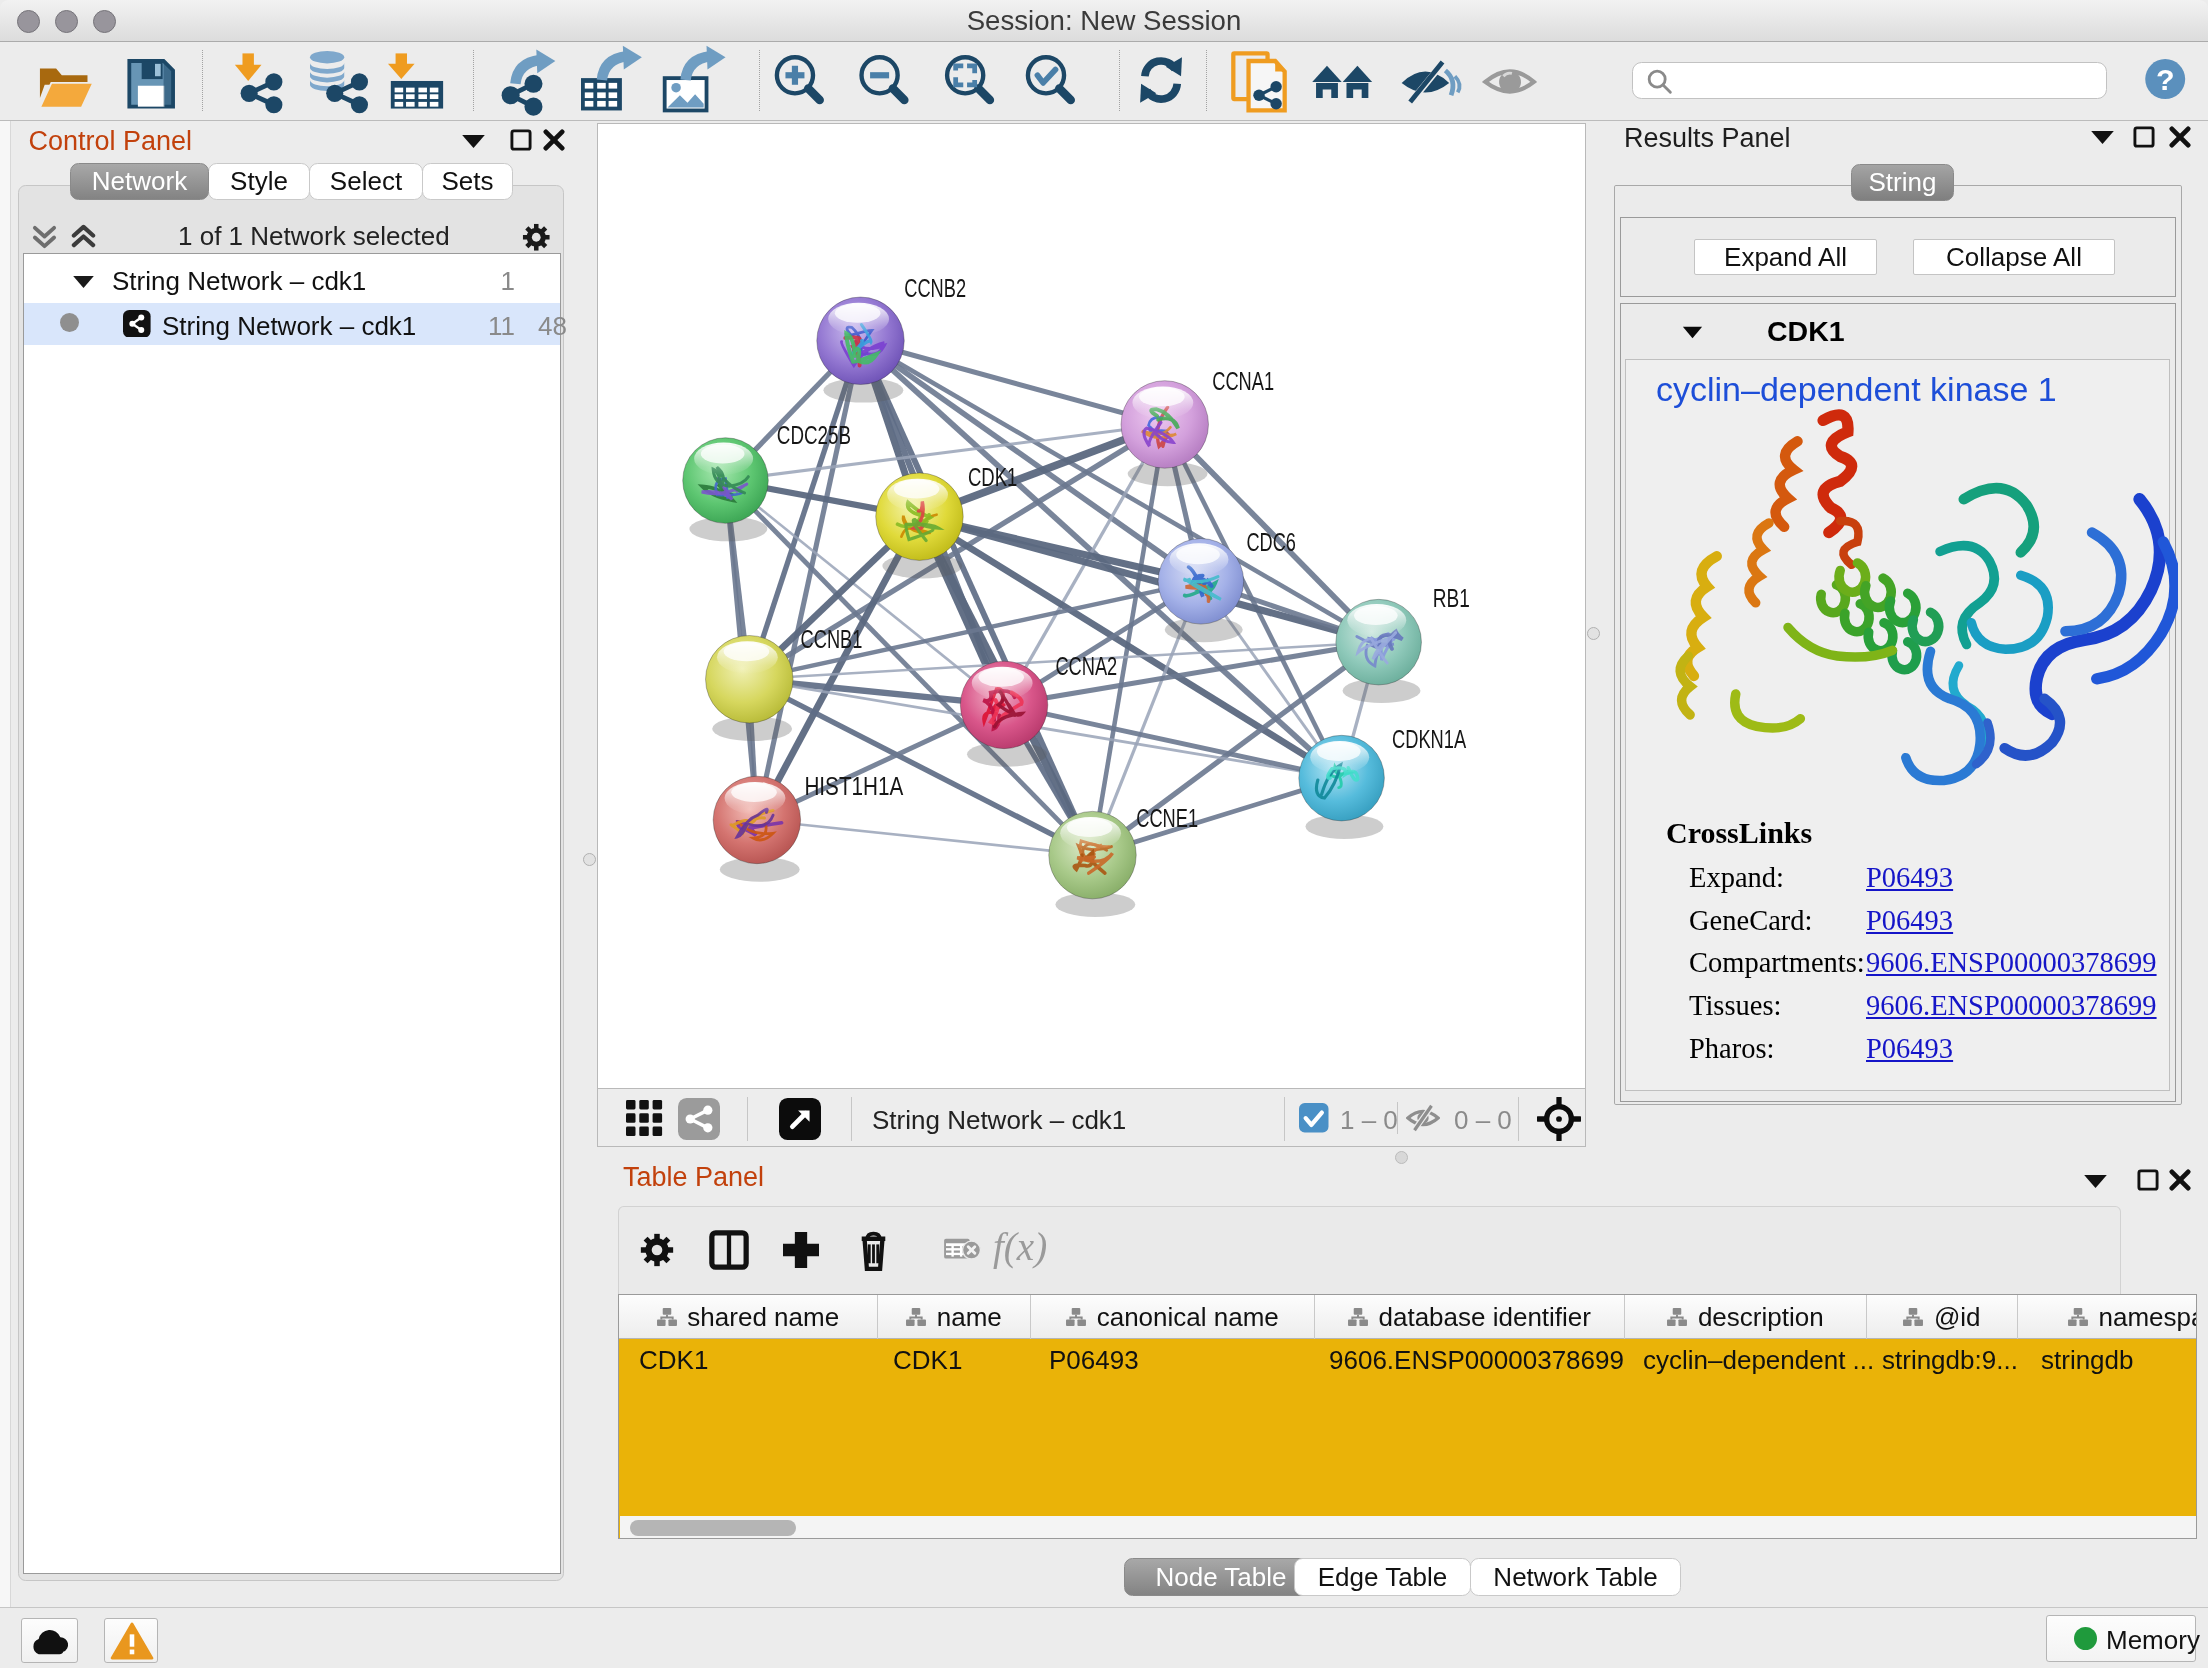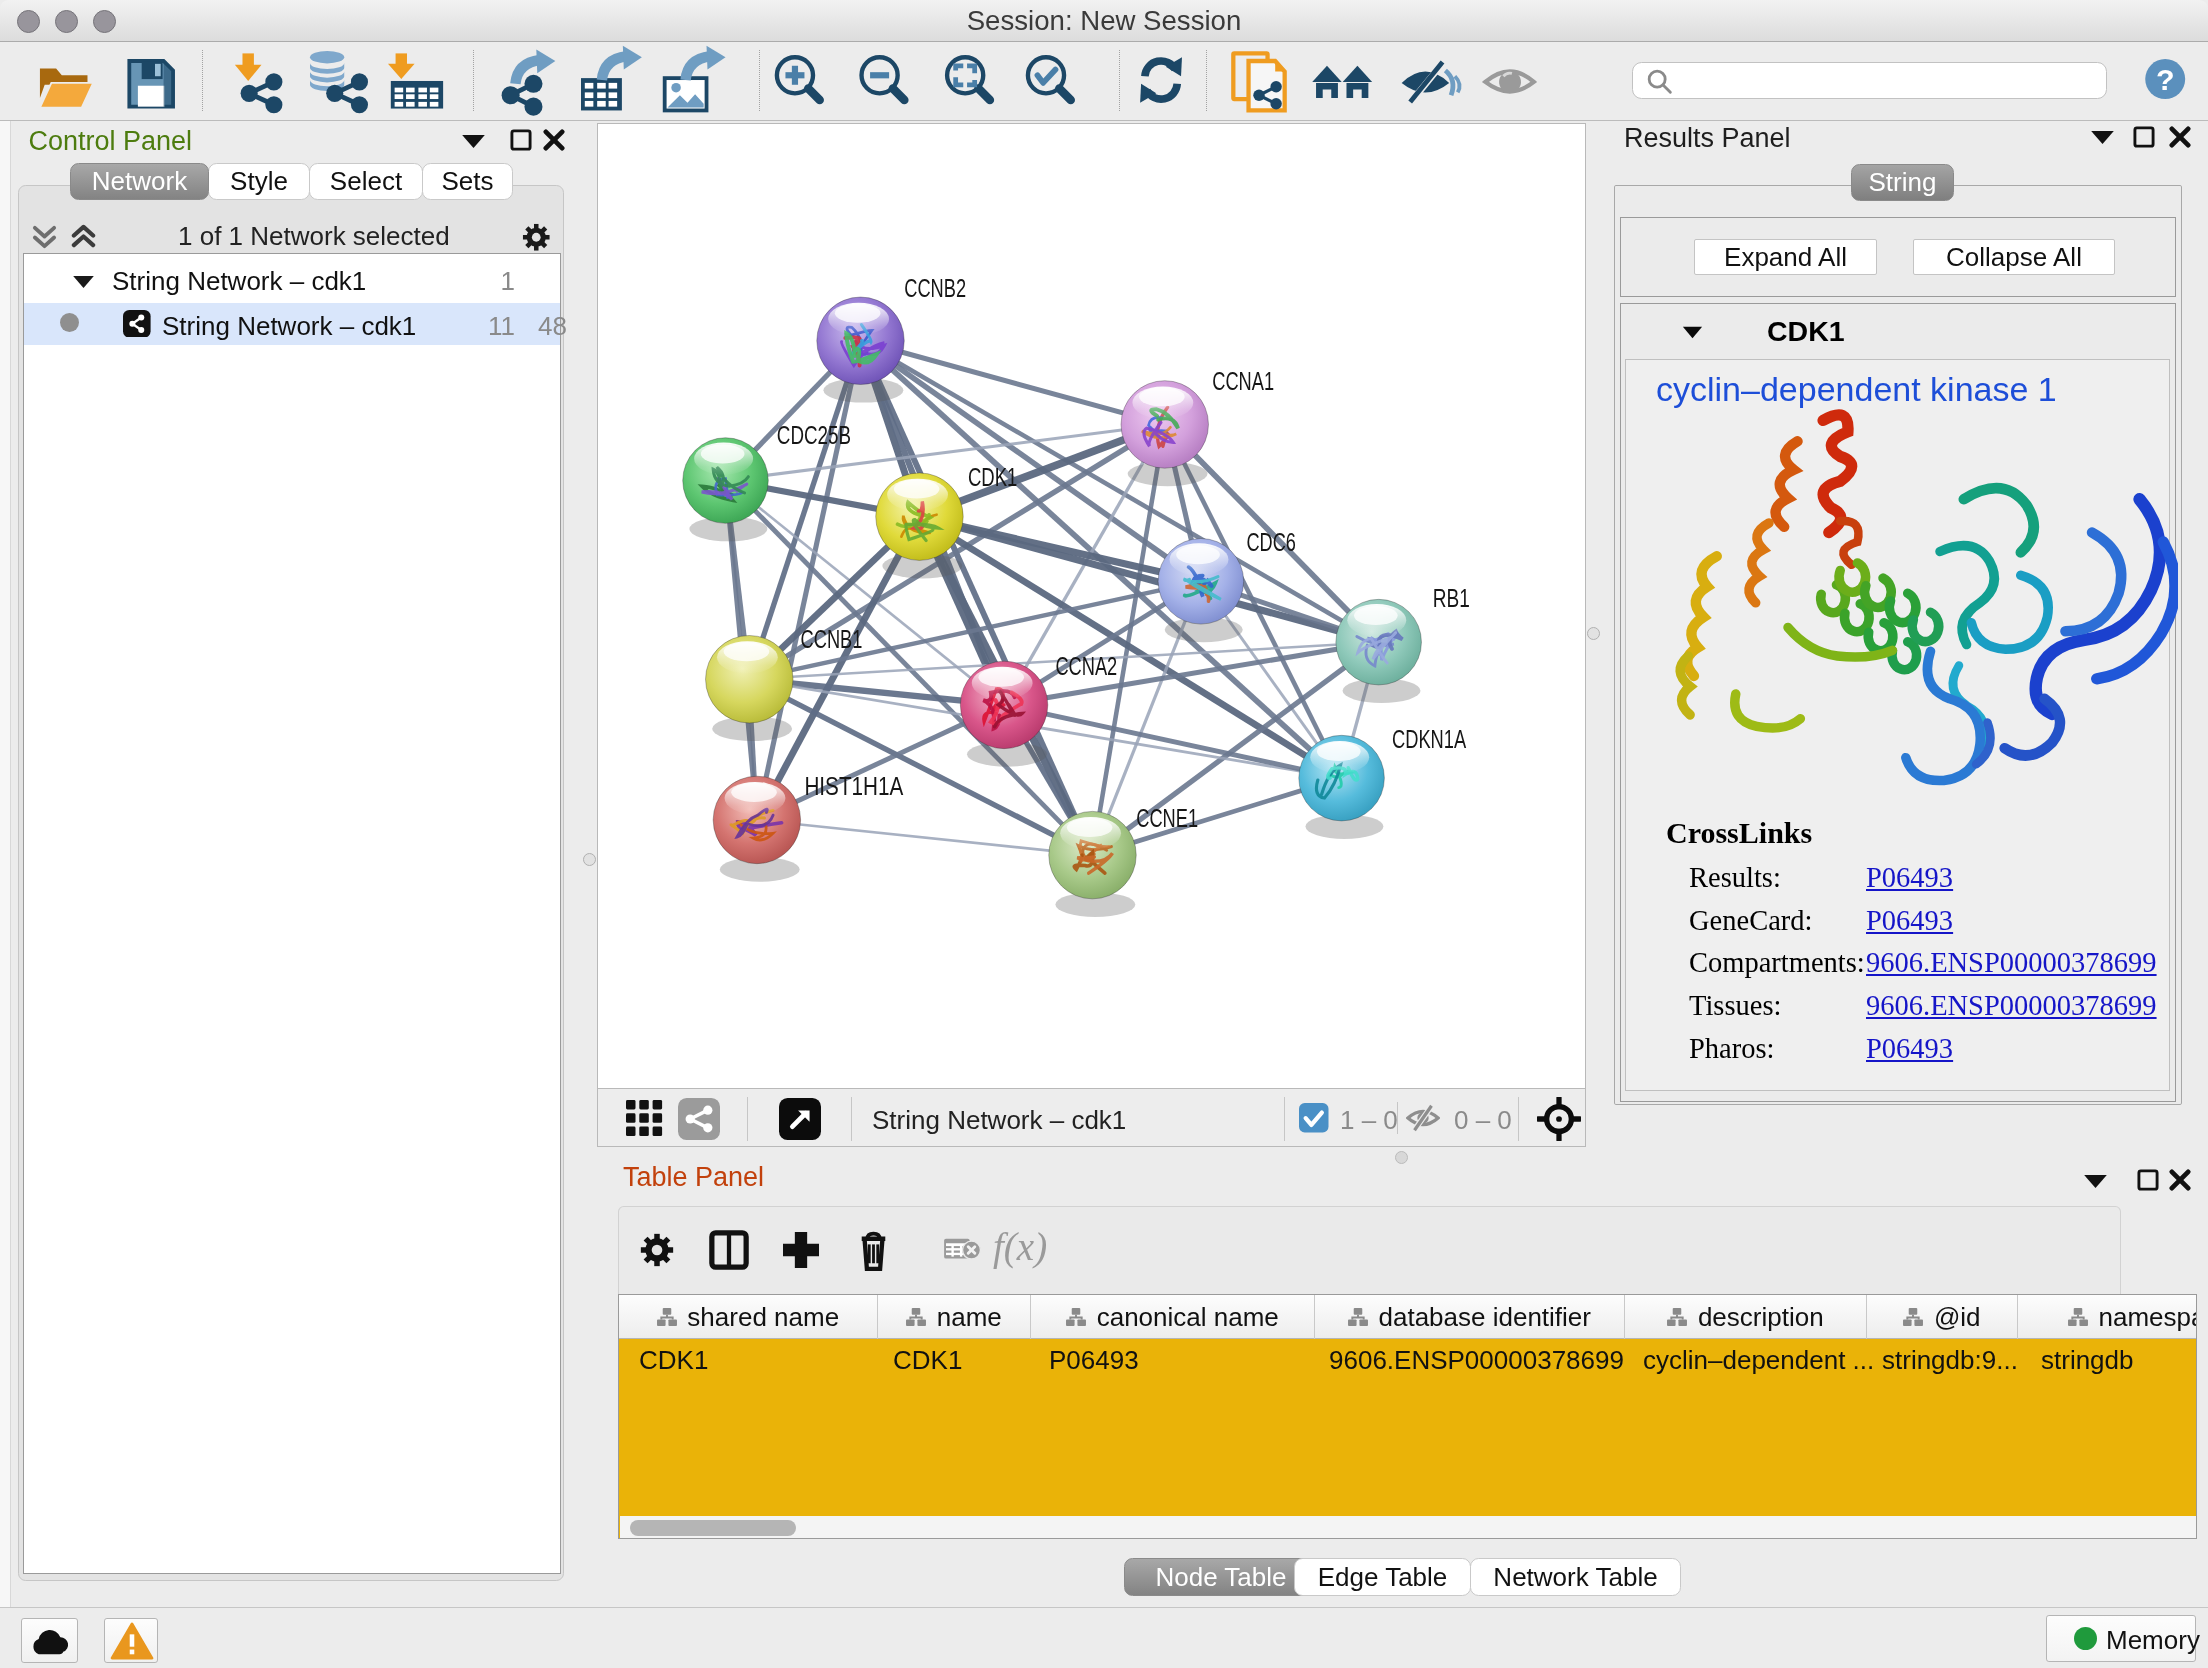--- a/index.html
+++ b/index.html
@@ -7,21 +7,21 @@
 
 #titlebar{position:absolute;left:0;top:0;width:2208px;height:42px;background:linear-gradient(#f2f2f2,#dcdcdc);border-bottom:1px solid #ababab;border-radius:8.6px 8.6px 0 0}
 .tl{position:absolute;top:9.5px;width:23px;height:23px;border-radius:50%;background:#98959c;border:1.4px solid #76747a}
 #title{position:absolute;left:0;top:0;width:2208px;height:42px;line-height:42px;text-align:center;font-size:27.6px;color:#3a3a3a}
 
 #toolbar{position:absolute;left:0;top:42px;width:2208px;height:79px;background:#ececec;border-bottom:1px solid #bbb}
 .tsep{position:absolute;top:7.6px;height:61px;width:0;border-left:1.9px dotted #a2a2a2}
 #searchbox{position:absolute;left:1632px;top:20px;width:475px;height:37px;background:#fff;border:1px solid #c2c2c2;border-radius:9.5px}
 
 #leftstrip{position:absolute;left:0;top:121px;width:10.5px;height:1547px;background:#f7f7f7;border-right:1px solid #d8d8d8}
-#cphead{position:absolute;left:28.5px;top:126px;font-size:27px;color:#4d7c0f}
+#cphead{position:absolute;left:28.5px;top:126px;font-size:27px;color:#c2410c}
 .ptabs{position:absolute;height:37px;display:flex;z-index:5}
 .ptab{height:37px;border:1px solid #c9c9c9;background:#fff;color:#111;font-size:26px;text-align:center;line-height:35px;border-radius:8.6px;margin-right:-1px;position:relative}
 .ptab.sel{background:linear-gradient(#a8a8a8,#838383);color:#fff;border-color:#8a8a8a;z-index:2}
 #cpbody{position:absolute;left:18px;top:185px;width:546px;height:1396px;background:#e3e3e3;border:1px solid #c6c6c6;border-radius:7.6px}
 #netselbar{position:absolute;left:23px;top:215px;width:538px;height:38px;font-size:26px;color:#222}
 #netlist{position:absolute;left:23px;top:253px;width:538px;height:1321px;background:#fff;border:1px solid #9a9a9a}
 .nrow{position:absolute;left:0;width:536px;height:50px;font-size:26px;color:#111}
 .num{position:absolute;color:#8a8a8a}
 
 #canvas{position:absolute;left:597px;top:123px;width:989px;height:965px;background:#fff;border:1px solid #b9b9b9;border-bottom:none}
@@ -639,21 +639,21 @@
     <path d="M395 175 q34 10 28 44 q-8 34 -44 34 q-30 -2 -36 -28" fill="none" stroke="#1a9ec4" stroke-width="10" stroke-linecap="round"></path>
     <path d="M330 270 q-16 26 8 42 q26 14 18 42" fill="none" stroke="#22aace" stroke-width="9" stroke-linecap="round"></path>
     <path d="M520 95 q36 44 12 96 q-22 46 -70 52 q-42 6 -50 40 q-6 28 16 38" fill="none" stroke="#1b41ce" stroke-width="13" stroke-linecap="round"></path>
     <path d="M545 140 q26 48 -2 96 q-26 42 -68 48" fill="none" stroke="#2057d8" stroke-width="12" stroke-linecap="round"></path>
     <path d="M470 130 q40 22 28 64 q-14 40 -56 40" fill="none" stroke="#2d6fd6" stroke-width="11" stroke-linecap="round"></path>
     <path d="M300 255 q-12 38 20 50 q36 10 32 48 q-4 34 -38 38 q-32 2 -40 -24" fill="none" stroke="#2b7ad4" stroke-width="10" stroke-linecap="round"></path>
     <path d="M420 305 q28 20 8 46 q-24 24 -50 6" fill="none" stroke="#2553c8" stroke-width="11" stroke-linecap="round"></path>
     <path d="M360 330 q10 28 -12 44" fill="none" stroke="#2f62cc" stroke-width="9" stroke-linecap="round"></path>
   </svg>
 <div id="crosslinks">CrossLinks</div>
-<div class="clrow" style="left:1689px;top:862px">Results:</div>
+<div class="clrow" style="left:1689px;top:862px">Expand:</div>
 <div class="clrow" style="left:1866px;top:862px"><a>P06493</a></div>
 <div class="clrow" style="left:1689px;top:905px">GeneCard:</div>
 <div class="clrow" style="left:1866px;top:905px"><a>P06493</a></div>
 <div class="clrow" style="left:1689px;top:947px">Compartments:</div>
 <div class="clrow" style="left:1866px;top:947px"><a>9606.ENSP00000378699</a></div>
 <div class="clrow" style="left:1689px;top:990px">Tissues:</div>
 <div class="clrow" style="left:1866px;top:990px"><a>9606.ENSP00000378699</a></div>
 <div class="clrow" style="left:1689px;top:1033px">Pharos:</div>
 <div class="clrow" style="left:1866px;top:1033px"><a>P06493</a></div>
 

